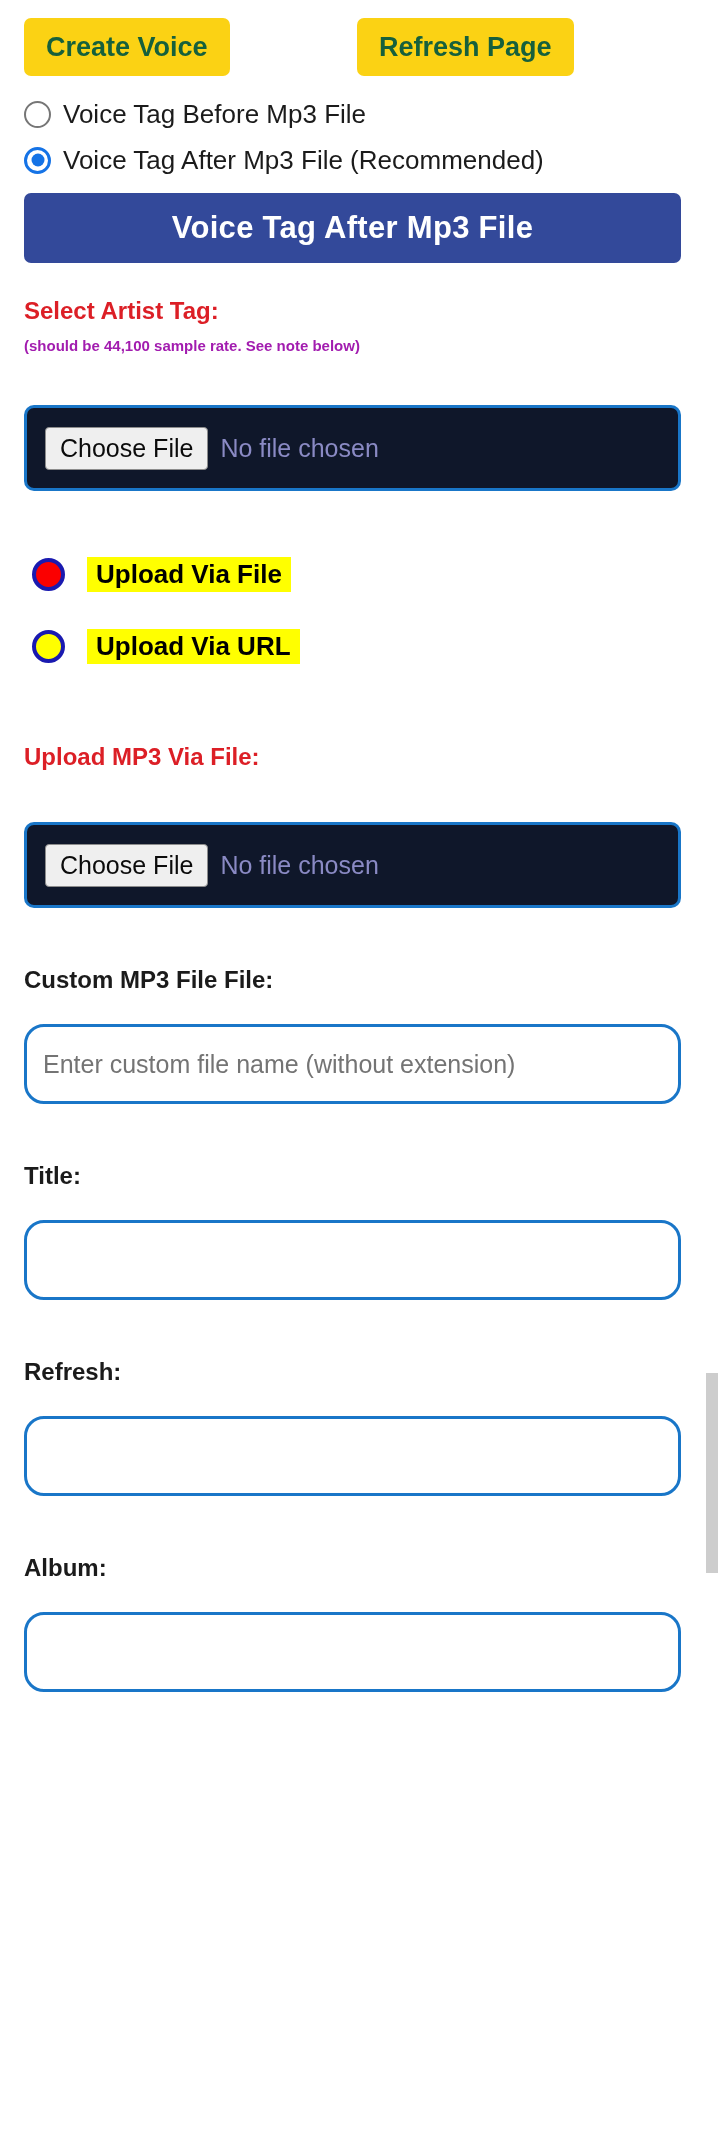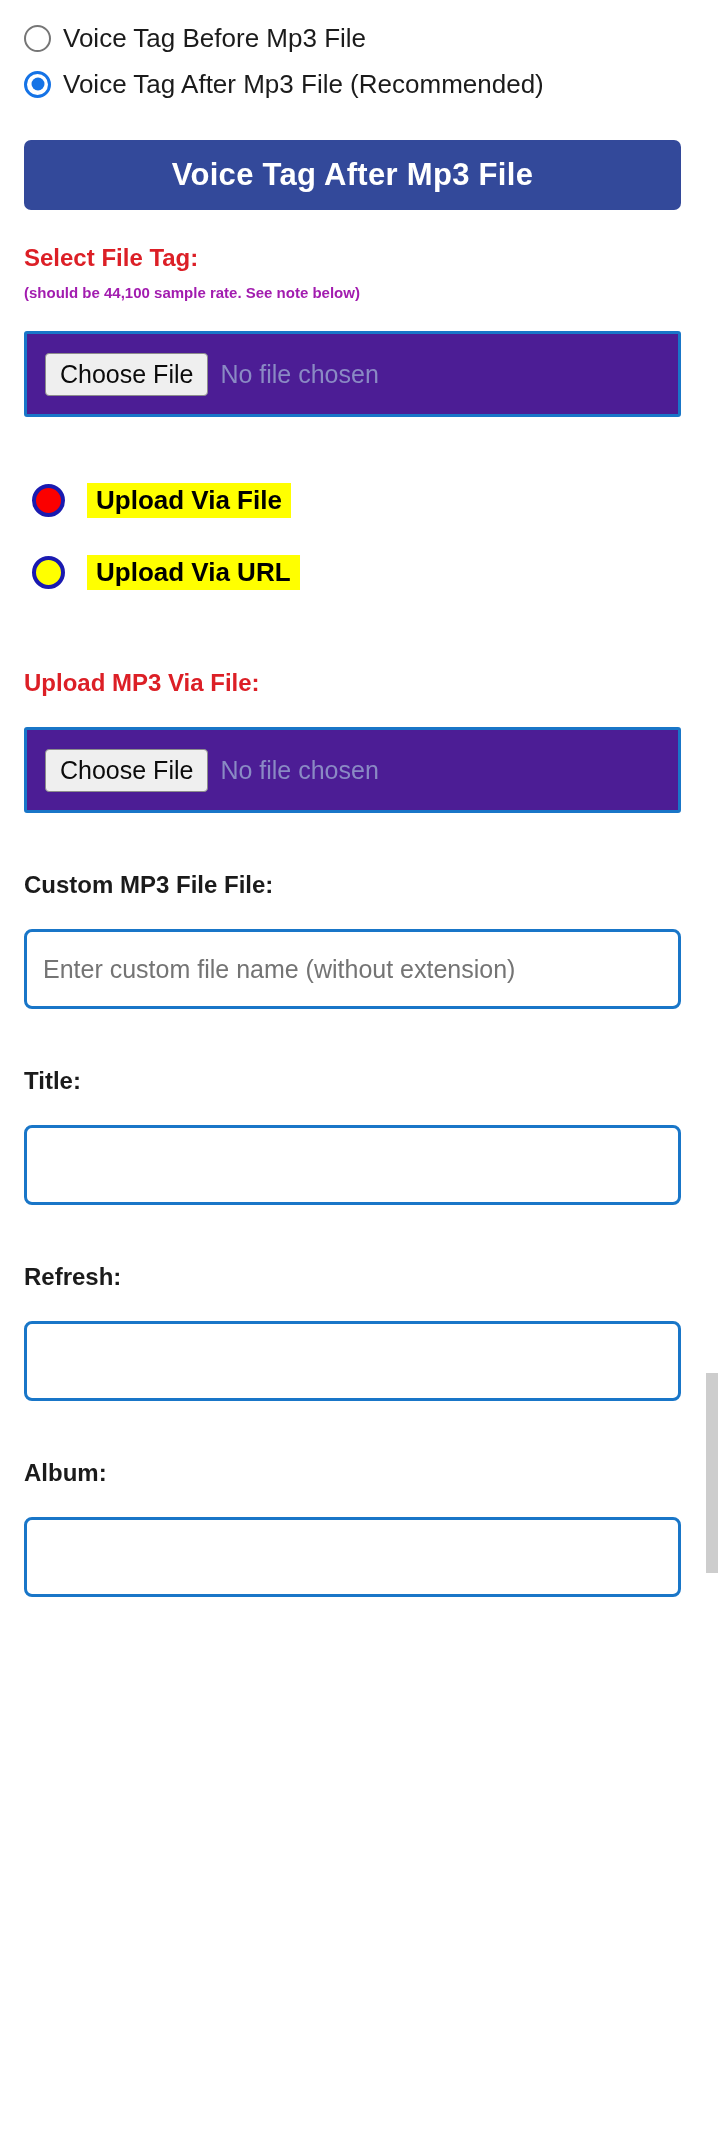--- a/index.html
+++ b/index.html
@@ -83,21 +83,21 @@
   }
   .radio-label {
     font-size: 26px;
     color: #1b1b1b;
     white-space: nowrap;
     font-family: "Liberation Sans", sans-serif;
   }
 
   
   .banner {
-    margin-top: 34px;
+    margin-top: 11px;
     background: #33499a;
     color: #ffffff;
     font-weight: bold;
     font-size: 31px;
     text-align: center;
     border-radius: 7px;
     height: 70px;
     line-height: 70px;
     letter-spacing: 0.3px;
   }
@@ -117,24 +117,25 @@
   }
   .h-dark {
     color: #1b1b1b;
     font-weight: bold;
     font-size: 24px;
   }
 
   
   .field-box {
     border: 3px solid #1976c8;
-    border-radius: 3px;
-    background: #4c1d95;
+    border-radius: 10px;
+    background: #0f172a;
     box-sizing: border-box;
     width: 657px;
+    margin-top: 21px;
   }
   .file-box {
     height: 86px;
     display: flex;
     align-items: center;
     padding-left: 18px;
   }
   .choose-btn {
     background: #efefef;
     border: 1px solid #8c8c8c;
@@ -149,21 +150,21 @@
   .file-status {
     font-size: 25px;
     color: #8a8ac4;
     margin-left: 12px;
     white-space: nowrap;
   }
   .text-input {
     height: 80px;
     width: 657px;
     border: 3px solid #1976c8;
-    border-radius: 8px;
+    border-radius: 20px;
     box-sizing: border-box;
     font-size: 25px;
     padding: 0 16px;
     color: #1b1b1b;
     background: #fff;
     outline: none;
     font-family: "Liberation Sans", sans-serif;
   }
   .text-input::placeholder { color: #747474; }
 
@@ -218,41 +219,45 @@
   .sp-30 { height: 30px; }
   .sp-38 { height: 38px; }
   .sp-58 { height: 58px; }
 </style>
 </head>
 <body>
 
 <div class="page">
 
   
+  <div class="btn-row">
+    <button class="yellow-btn" id="btn-create">Create Voice</button>
+    <button class="yellow-btn" id="btn-refresh">Refresh Page</button>
+  </div>
 
   
   <div class="radio-list">
 
     <div class="radio-row">
       <span class="nradio"></span>
       <span class="radio-label">Voice Tag Before Mp3 File</span>
     </div>
 
     <div class="radio-row">
       <span class="nradio checked"></span>
       <span class="radio-label">Voice Tag After Mp3 File (Recommended)</span>
     </div>
 
   </div>
 
   
   <div class="banner">Voice Tag After Mp3 File</div>
 
   
-  <div class="h-red">Select File Tag:</div>
+  <div class="h-red">Select Artist Tag:</div>
   <div class="note-red">(should be 44,100 sample rate. See note below)</div>
 
   <div class="sp-30"></div>
 
   <div class="field-box file-box">
     <span class="choose-btn">Choose File</span>
     <span class="file-status">No file chosen</span>
   </div>
 
   <div class="sp-58"></div>

